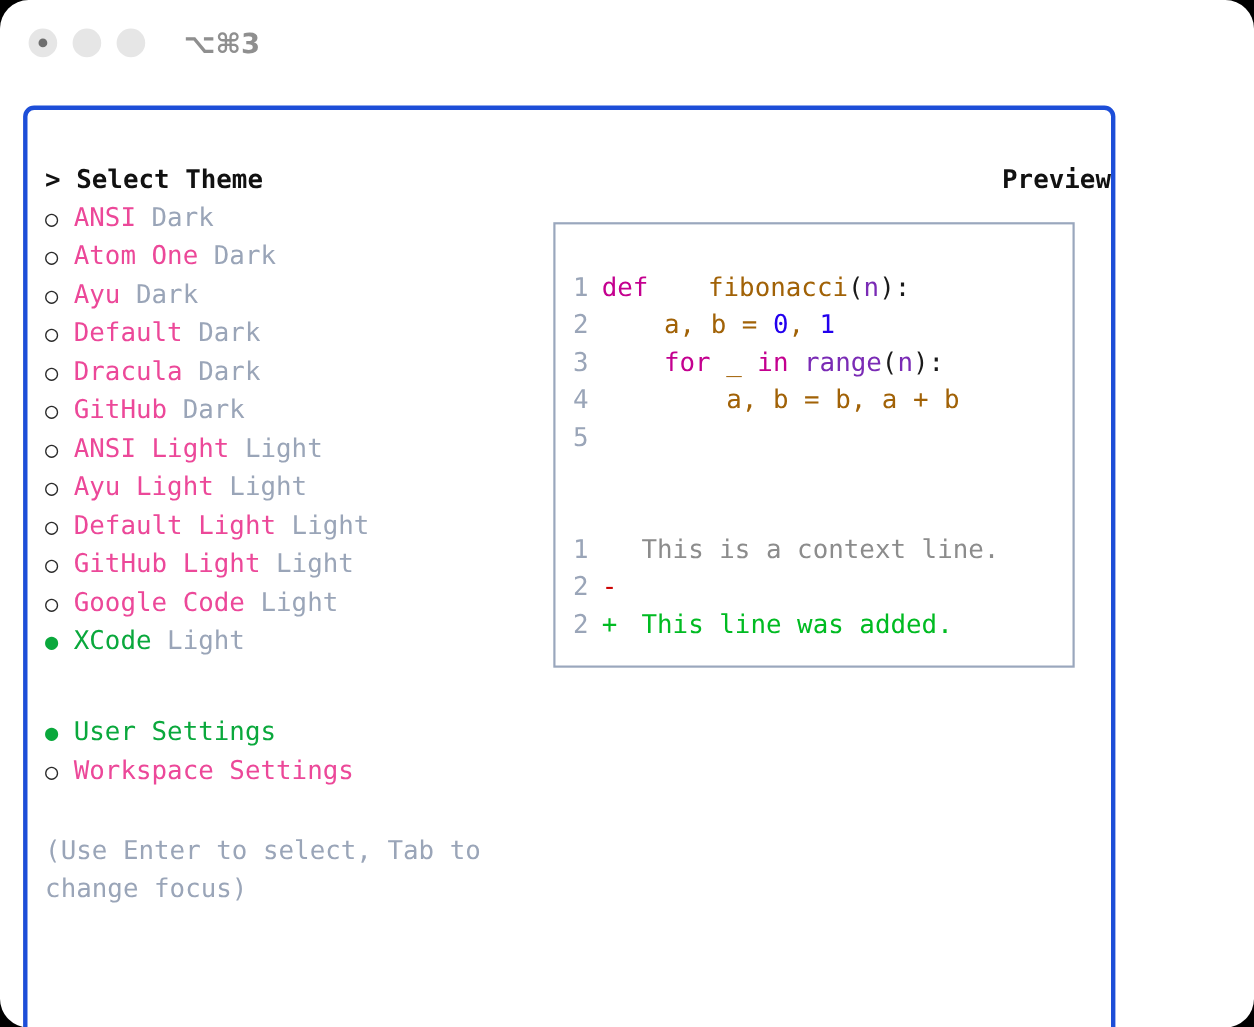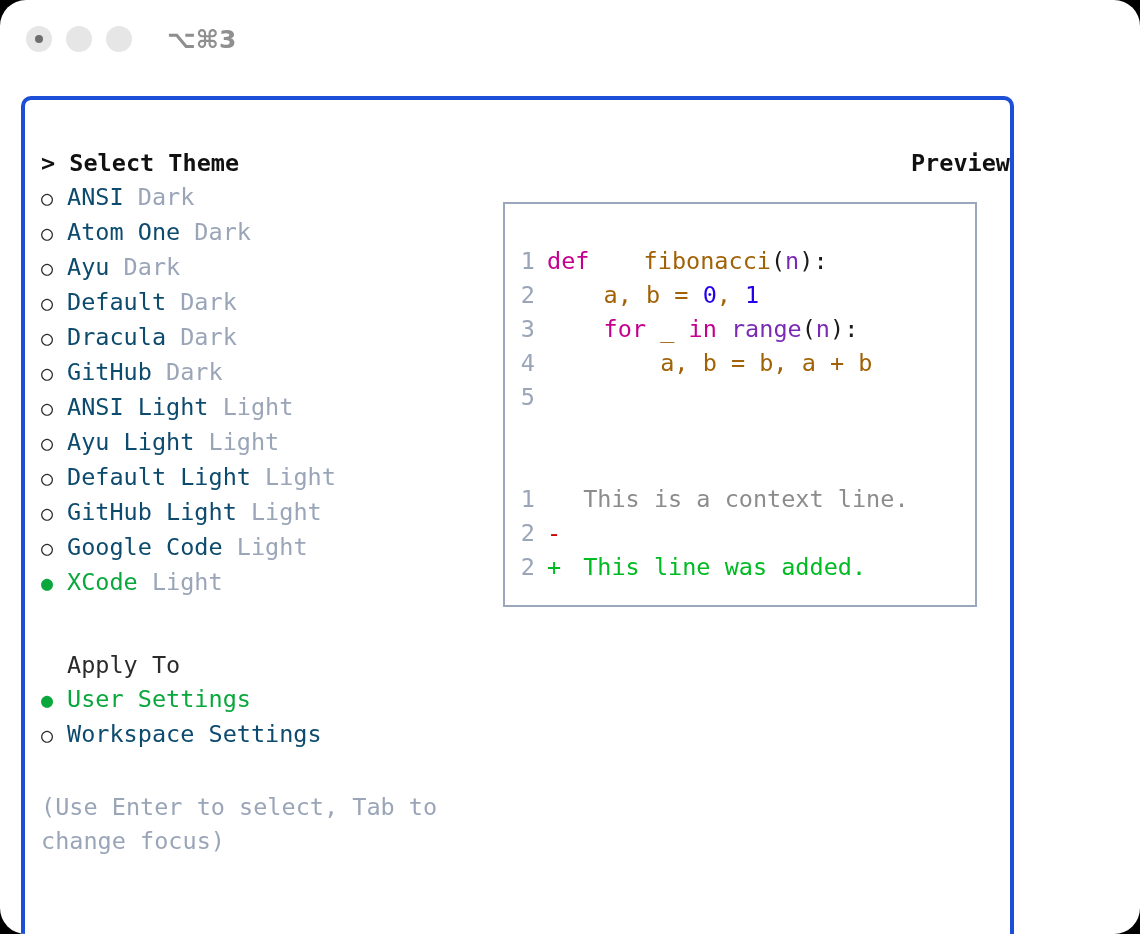--- a/index.html
+++ b/index.html
@@ -104,21 +104,21 @@
   .marker {
     width: 26px;
     flex: none;
     color: #2b2b2b;
     font-size: 20px;
   }
   .marker.sel {
     color: #0aa83c;
   }
   .theme-name {
-    color: #0c4a6e;
+    color: #ec4899;
   }
   .theme-name.sel {
     color: #0aa83c;
   }
   .theme-tag {
     color: #9aa5b8;
   }
   .apply-header {
     font-size: 23.5px;
     color: #2b2b2b;
@@ -216,21 +216,20 @@
             <div class="row"><span class="marker">○</span><span class="theme-name">ANSI Light</span><span> </span><span class="theme-tag">Light</span></div>
             <div class="row"><span class="marker">○</span><span class="theme-name">Ayu Light</span><span> </span><span class="theme-tag">Light</span></div>
             <div class="row"><span class="marker">○</span><span class="theme-name">Default Light</span><span> </span><span class="theme-tag">Light</span></div>
             <div class="row"><span class="marker">○</span><span class="theme-name">GitHub Light</span><span> </span><span class="theme-tag">Light</span></div>
             <div class="row"><span class="marker">○</span><span class="theme-name">Google Code</span><span> </span><span class="theme-tag">Light</span></div>
             <div class="row"><span class="marker sel">●</span><span class="theme-name sel">XCode</span><span> </span><span class="theme-tag">Light</span></div>
           </div>
 
         <div class="spacer-lg"></div>
 
-        <div class="apply-header">Apply To</div>
         <div id="apply-list">
             <div class="row"><span class="marker sel">●</span><span class="theme-name sel">User Settings</span></div>
             <div class="row"><span class="marker">○</span><span class="theme-name">Workspace Settings</span></div>
           </div>
 
         <div class="spacer-md"></div>
         <div class="hint">(Use Enter to select, Tab to change focus)</div>
       </div>
 
       <div class="right-col">

